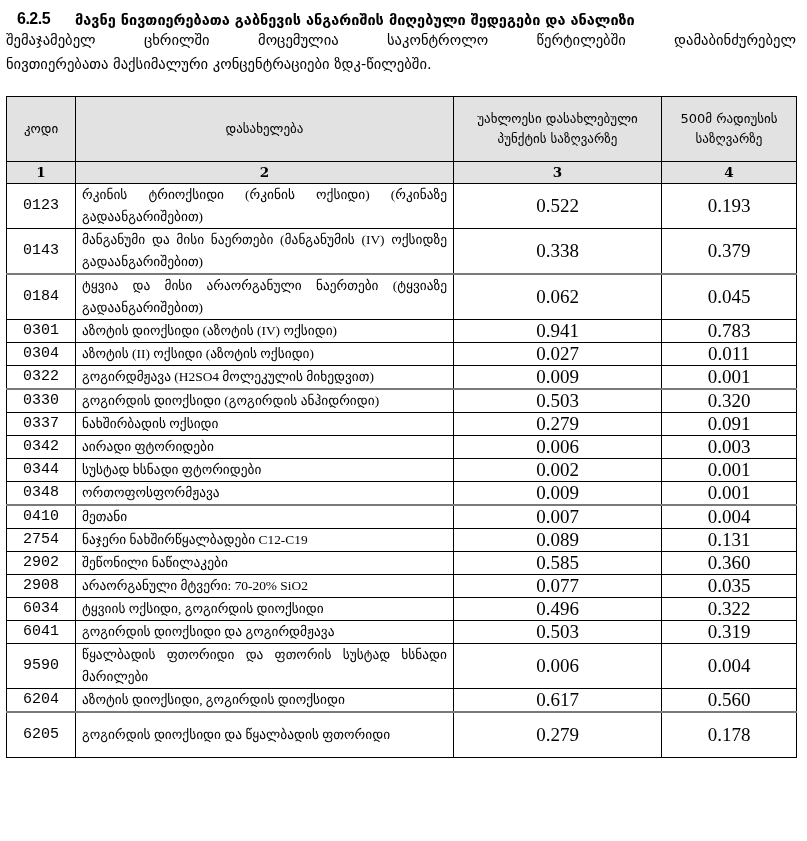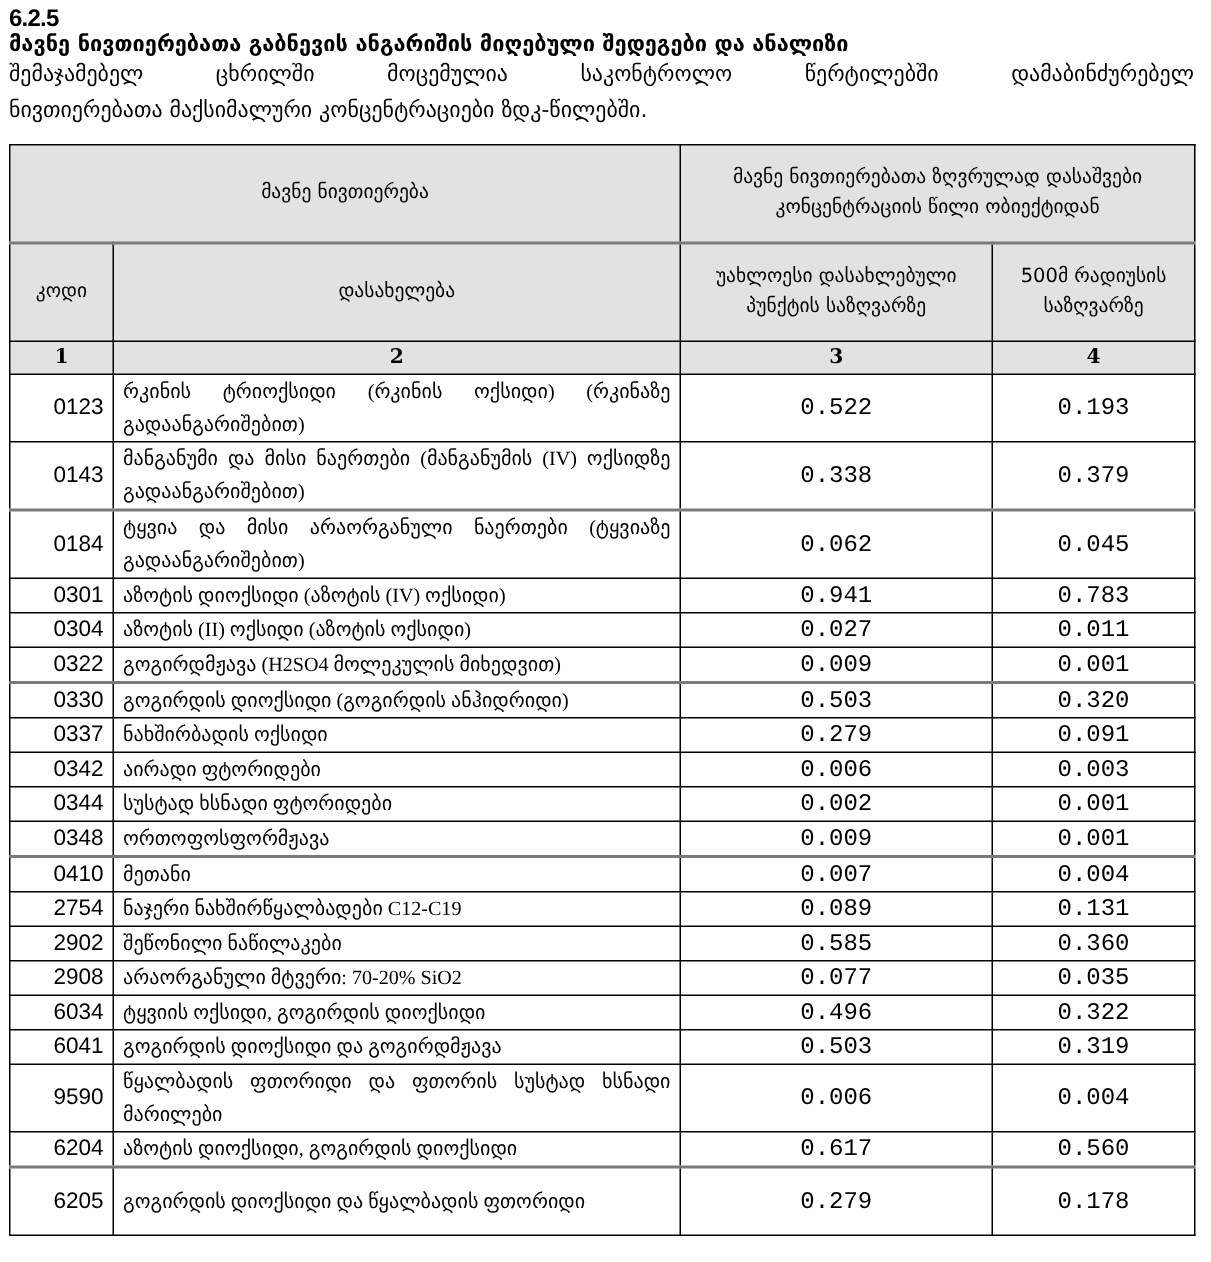--- a/index.html
+++ b/index.html
@@ -10,41 +10,40 @@
       height: 841px;
       overflow: hidden;
     }
     body {
       font-family: "DejaVu Sans", sans-serif;
       color: #000;
       position: relative;
     }
     .heading {
       position: absolute;
-      left: 6px;
+      left: 17px;
       top: 4px;
       height: 24px;
       display: flex;
-      align-items: flex-start;
+      align-items: flex-end;
       font-weight: bold;
       font-size: 14.5px;
       white-space: nowrap;
-      flex-direction: column;
     }
     .heading .num {
       display: inline-block;
       width: 58px;
       font-family: "Liberation Sans", sans-serif;
       font-size: 16px;
       letter-spacing: -0.5px;
     }
     .intro {
       position: absolute;
       left: 6px;
-      top: 38px;
+      top: 28px;
       width: 790px;
       font-size: 14.6px;
       line-height: 24px;
       text-align: justify;
       text-align-last: left;
     }
     .intro .l1 {
       display: block;
       text-align: justify;
       text-align-last: justify;
@@ -78,35 +77,35 @@
       font-family: "DejaVu Serif", serif;
       font-weight: bold;
       font-size: 13.5px;
       line-height: 21px;
     }
     table.data td {
       font-size: 13.4px;
       line-height: 22px;
     }
     table.data td.code {
-      text-align: right;
-      font-family: Liberation Sans, sans-serif;
+      text-align: center;
+      font-family: Liberation Mono, monospace;
       font-size: 15px;
     }
     table.data td.name {
       text-align: justify;
       text-align-last: left;
       padding-left: 6px;
       padding-right: 6px;
       font-family: Liberation Serif, serif;
     }
     table.data td.val {
       text-align: center;
-      font-family: Liberation Mono, monospace;
-      font-size: 16px;
+      font-family: Liberation Serif, serif;
+      font-size: 19px;
     }
     table.data tr.r1 td { height: 22px; }
     table.data tr.r2 td { height: 44px; }
     table.data tr.thick td { border-bottom: 2px solid #7a7a7a; }
     col.c-code { width: 69px; }
     col.c-name { width: 378px; }
     col.c-v1 { width: 208px; }
     col.c-v2 { width: 135px; }
   </style>
 </head>
@@ -123,24 +122,20 @@
 </div>
 
 <table class="data">
   <colgroup>
     <col class="c-code">
       <col class="c-name">
       <col class="c-v1">
       <col class="c-v2">
   </colgroup>
   <thead>
-    <tr class="h1">
-      <th colspan="2">მავნე ნივთიერება</th>
-      <th colspan="2">მავნე ნივთიერებათა ზღვრულად დასაშვები კონცენტრაციის წილი ობიექტიდან</th>
-    </tr>
     <tr class="h2">
       <th>კოდი</th>
       <th>დასახელება</th>
       <th>უახლოესი დასახლებული პუნქტის საზღვარზე</th>
       <th>500მ რადიუსის საზღვარზე</th>
     </tr>
     <tr class="colnums">
       <th>1</th>
       <th>2</th>
       <th>3</th>

